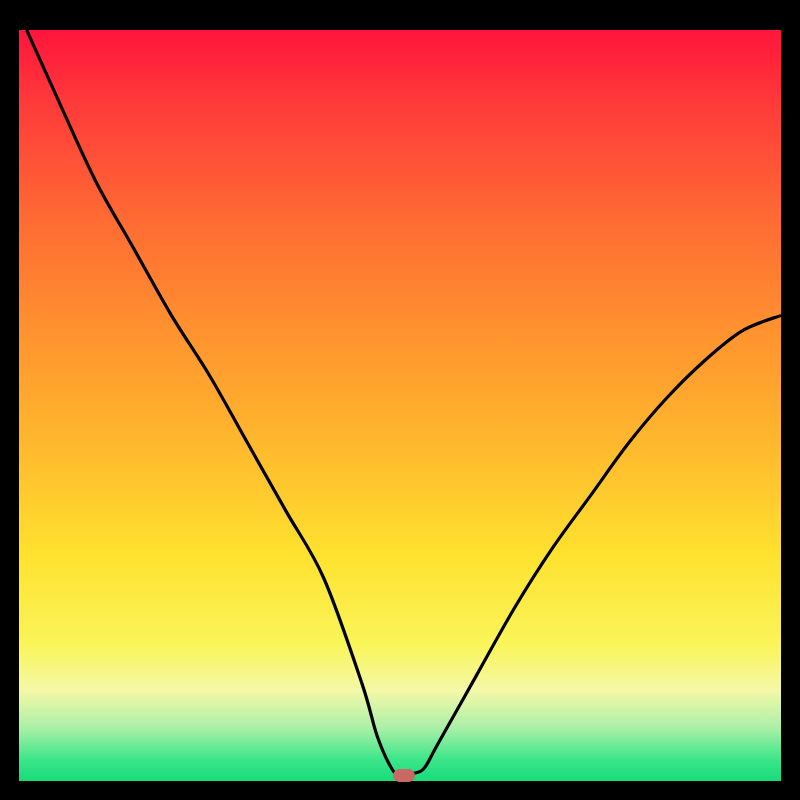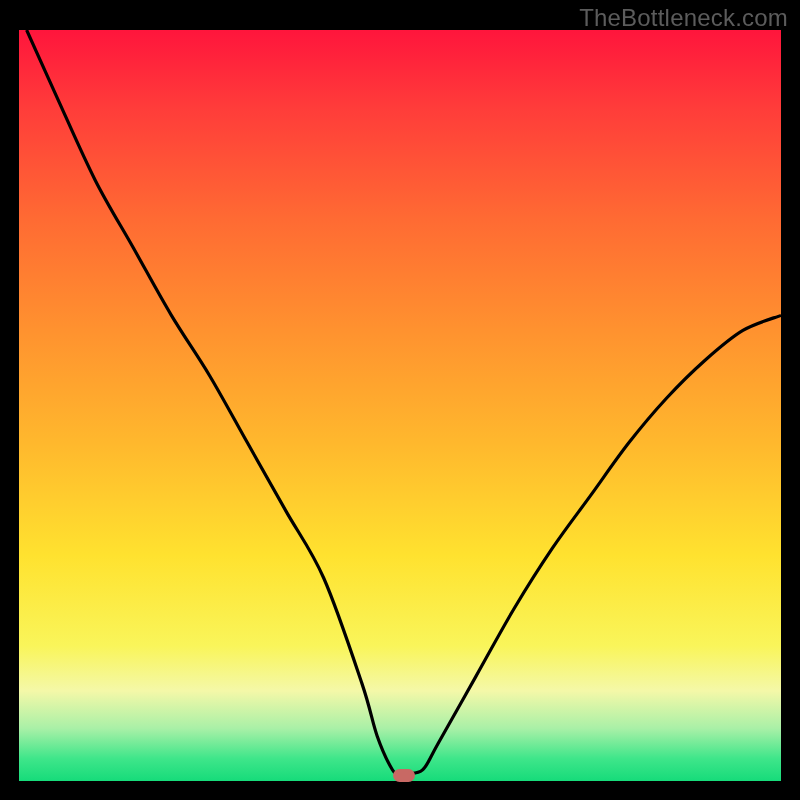--- a/index.html
+++ b/index.html
@@ -65,21 +65,20 @@
     background: #c86964;
     border-radius: 7px;
     z-index: 3;
   }
 </style>
 </head>
 <body>
 
 <div class="frame">
 
-  <div class="watermark">TheBottleneck.com</div>
 
   <div class="plot-area"></div>
 
   <svg class="curve" viewBox="0 0 762 751" preserveAspectRatio="none">
     <path fill="none" stroke="#000" stroke-width="3.2" d="M 7.62,0 C 12.7,11.265000000000006 26.67,42.556666666666715 38.1,67.59000000000003 C 49.53,92.62333333333335 63.50000000000001,125.16666666666659 76.2,150.19999999999993 C 88.9,175.23333333333326 101.6,195.26000000000008 114.3,217.79000000000008 C 127,240.32000000000008 139.70000000000002,264.1016666666667 152.4,285.38 C 165.1,306.6583333333333 177.8,324.1816666666666 190.5,345.46 C 203.2,366.73833333333334 215.9,390.52 228.6,413.05 C 241.29999999999998,435.58000000000004 254,458.11 266.7,480.64 C 279.4,503.16999999999996 292.1,519.4416666666667 304.8,548.23 C 317.5,577.0183333333333 334.01000000000005,627.085 342.90000000000003,653.37 C 351.79,679.655 353.06,691.5458333333333 358.14,705.94 C 363.21999999999997,720.3341666666668 369.57,733.4766666666667 373.38,739.735 C 377.19,745.9933333333333 378.46,742.8641666666667 381,743.49 C 383.54,744.1158333333333 384.81,744.1158333333333 388.62,743.49 C 392.43,742.8641666666667 398.78000000000003,744.7416666666667 403.86,739.735 C 408.94,734.7283333333334 410.21000000000004,729.0958333333334 419.1,713.45 C 427.99,697.8041666666667 444.5,668.39 457.2,645.86 C 469.9,623.33 482.6,599.5483333333333 495.3,578.27 C 508,556.9916666666667 520.6999999999999,536.965 533.4,518.19 C 546.1,499.4150000000001 558.8,483.1433333333333 571.5,465.62 C 584.2,448.0966666666667 596.9000000000001,429.32166666666666 609.6,413.05 C 622.3,396.77833333333336 634.9999999999999,381.7583333333333 647.6999999999999,367.99 C 660.4,354.2216666666667 673.1,341.7049999999999 685.8000000000001,330.43999999999994 C 698.5000000000001,319.17499999999995 711.2,307.91 723.9,300.40000000000003 C 736.5999999999999,292.89000000000004 755.65,287.8833333333333 762,285.38"></path>
   </svg>
 
   <div class="marker" style="left: 392.81px; top: 768.992px;"></div>
 
 </div>

